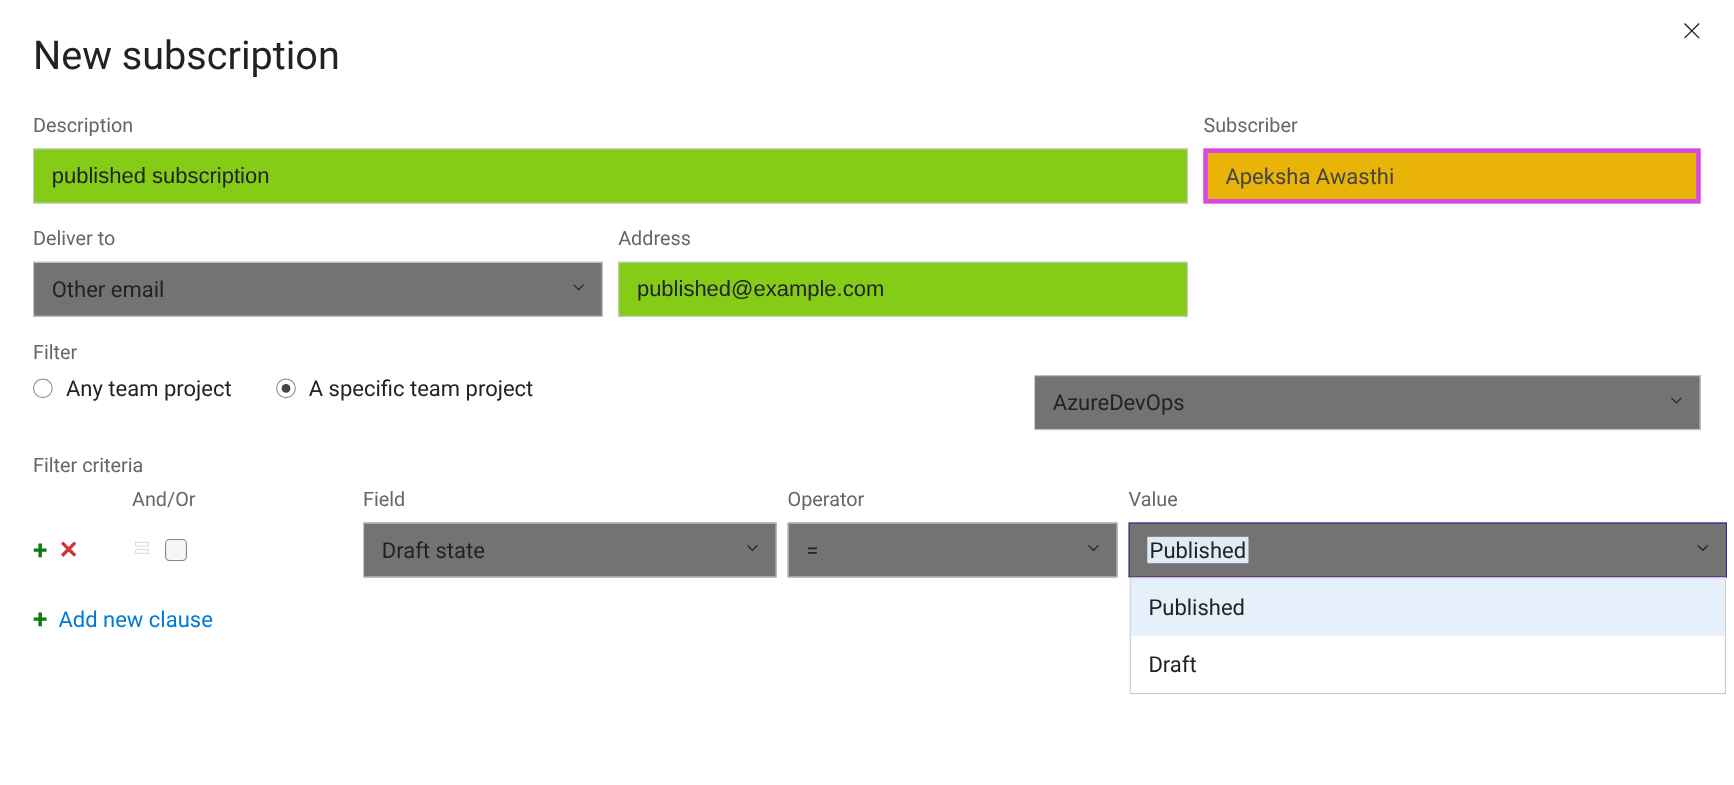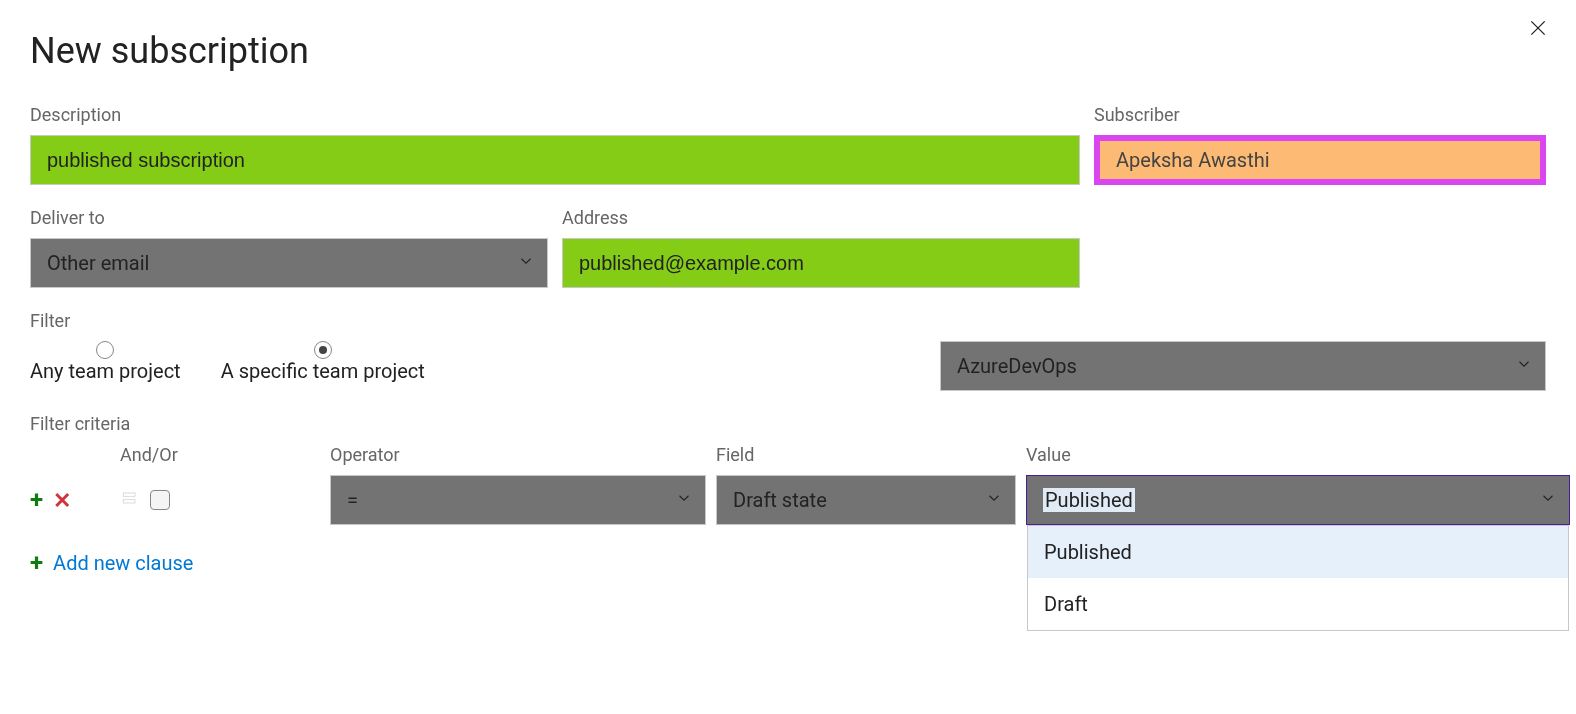--- a/index.html
+++ b/index.html
@@ -45,22 +45,22 @@
       height: 50px;
       border: 1px solid #c8c8c8;
       padding: 0 16px;
       font-size: 20px;
       color: #222;
       outline: none;
       background: #84cc16;
     }
     .input-readonly {
       height: 50px;
-      border: 6px solid #d946ef;
-      background: #fdba74;
+      border: 4px solid #d946ef;
+      background: #eab308;
       padding: 0 16px;
       font-size: 20px;
       color: #444;
       display: flex;
       align-items: center;
       text-align: center;
     }
     .select {
       position: relative;
       height: 50px;
@@ -80,23 +80,23 @@
     }
     .chevron svg { width: 18px; height: 18px; stroke: #222; stroke-width: 1.5; fill: none; }
     .radio-row {
       display: flex;
       align-items: center;
       gap: 40px;
     }
     .radio-option {
       display: flex;
       align-items: center;
-      font-size: 20px;
-      cursor: pointer;
-      flex-direction: column;
+      gap: 12px;
+      font-size: 20px;
+      cursor: pointer;
     }
     .radio {
       width: 18px;
       height: 18px;
       border: 1px solid #888;
       border-radius: 50%;
       display: flex;
       align-items: center;
       justify-content: center;
       background: #fff;
@@ -261,32 +261,32 @@
     <div class="col-label">And/Or</div>
     <div class="andor-controls">
       <span class="group-icon" style="opacity:0.5;"><svg viewBox="0 0 24 24">
             <rect x="4" y="6" width="14" height="4"></rect>
             <rect x="4" y="14" width="14" height="4"></rect>
           </svg></span>
       <span class="checkbox"></span>
     </div>
   </div>
   <div>
+    <div class="col-label">Field</div>
+    <div class="select">
+      <span>Draft state</span>
+      <span class="chevron"><svg viewBox="0 0 24 24">
+            <polyline points="6 9 12 15 18 9"></polyline>
+          </svg></span>
+    </div>
+  </div>
+  <div>
     <div class="col-label">Operator</div>
     <div class="select">
       <span>=</span>
-      <span class="chevron"><svg viewBox="0 0 24 24">
-            <polyline points="6 9 12 15 18 9"></polyline>
-          </svg></span>
-    </div>
-  </div>
-  <div>
-    <div class="col-label">Field</div>
-    <div class="select">
-      <span>Draft state</span>
       <span class="chevron"><svg viewBox="0 0 24 24">
             <polyline points="6 9 12 15 18 9"></polyline>
           </svg></span>
     </div>
   </div>
   <div>
     <div class="col-label">Value</div>
     <div class="select active">
       <span class="value-text-highlight">Published</span>
       <span class="chevron"><svg viewBox="0 0 24 24">

